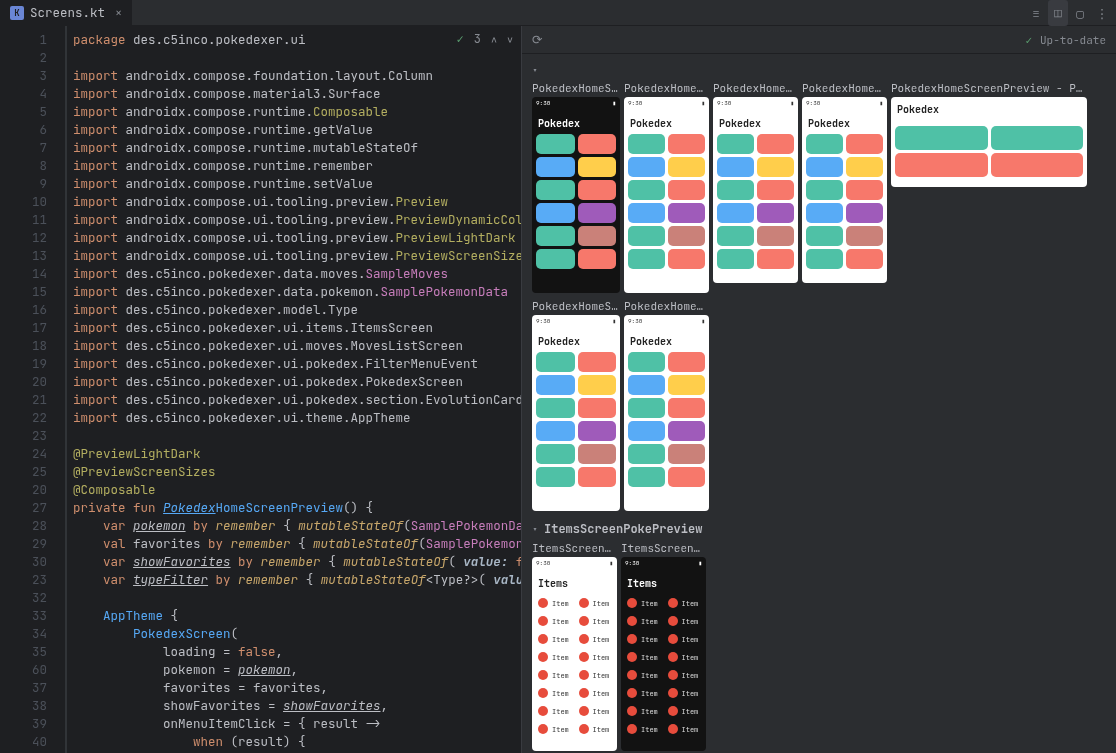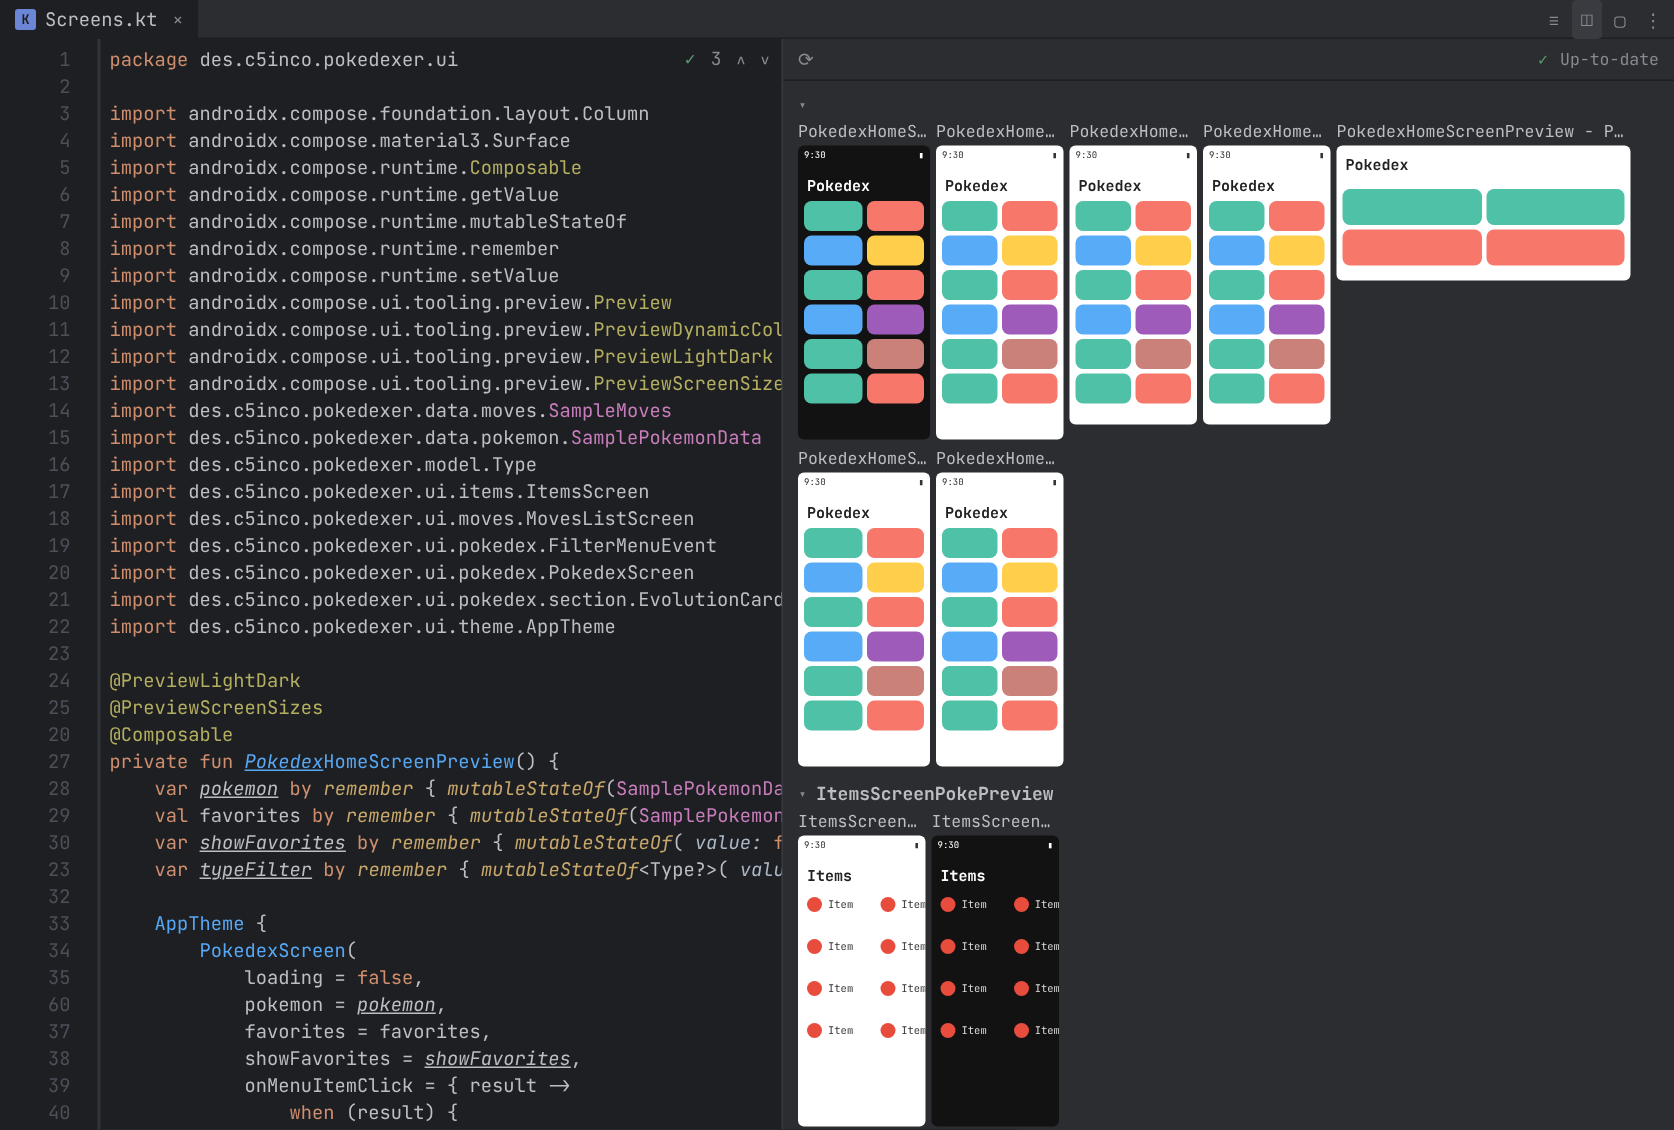--- a/index.html
+++ b/index.html
@@ -12,21 +12,21 @@
 .editor-area { width: 522px; display: flex; position: relative; border-right: 1px solid #393b40; }
 .gutter { width: 65px; background: #1e1f22; text-align: right; padding-right: 18px; color: #4b5059; padding-top: 5px; user-select: none; }
 .gutter div { height: 18px; line-height: 18px; }
 .code { flex: 1; padding-top: 5px; overflow: hidden; white-space: pre; border-left: 2px solid #313438; padding-left: 6px; }
 .code div { height: 18px; line-height: 18px; }
 .kw { color: #cf8e6d; }
 .ann { color: #b3ae60; }
 .fn { color: #56a8f5; }
 .cls { color: #bcbec4; }
 .yfn { color: #c8a76b; font-style: italic; }
-.param { color: #a9b7c6; font-style: italic; }
+.param { color: #a9b7c6; font-style: italic; font-weight: bold; }
 .italic { font-style: italic; text-decoration: underline; }
 .violet { color: #c77dbb; }
 .topright-icons { position: absolute; top: 5px; right: 8px; display: flex; gap: 10px; align-items: center; color: #868a91; font-size: 12px; }
 .green-check { color: #5a9e6f; }
 .preview-pane { flex: 1; background: #2b2d30; display: flex; flex-direction: column; }
 .preview-header { height: 28px; display: flex; align-items: center; justify-content: space-between; padding: 0 10px; border-bottom: 1px solid #1e1f22; }
 .preview-header .left { display: flex; gap: 10px; align-items: center; color: #868a91; }
 .preview-header .right { display: flex; gap: 8px; align-items: center; color: #868a91; font-size: 11px; }
 .check { color: #5a9e6f; }
 .preview-body { flex: 1; overflow: auto; padding: 6px 10px; }
@@ -45,21 +45,21 @@
 .mock-card { height: 20px; border-radius: 5px; position: relative; }
 .c-teal { background: #4fc1a6; }
 .c-red { background: #f7786b; }
 .c-blue { background: #58abf6; }
 .c-yellow { background: #ffce4b; }
 .c-purple { background: #9f5bba; }
 .c-brown { background: #ca8179; }
 .mock-status { height: 8px; display: flex; justify-content: space-between; padding: 2px 4px; font-size: 6px; }
 .mock-dark .mock-status { color: #fff; }
 .mock-light .mock-status { color: #333; }
-.items-grid { display: grid; grid-template-columns: 1fr 1fr 1fr 1fr; gap: 18px; padding: 4px 6px; }
+.items-grid { display: grid; grid-template-columns: 1fr 1fr; gap: 8px; padding: 4px 6px; }
 .item-cell { display: flex; align-items: center; gap: 4px; }
 .item-dot { width: 10px; height: 10px; border-radius: 50%; background: #e74c3c; }
 .item-text { font-size: 7px; }
 .mock-light .item-text { color: #333; }
 .mock-dark .item-text { color: #ddd; }
 .landscape-grid { display: grid; grid-template-columns: 1fr 1fr; gap: 3px; padding: 4px; }
 .landscape-grid .mock-card { height: 24px; }
 .toolbar-right { position: absolute; right: 4px; top: 0; display: flex; gap: 2px; }
 .tb-icon { width: 20px; height: 26px; display: flex; align-items: center; justify-content: center; color: #868a91; cursor: pointer; }
 .tb-icon.active { background: #393b40; border-radius: 3px; }

